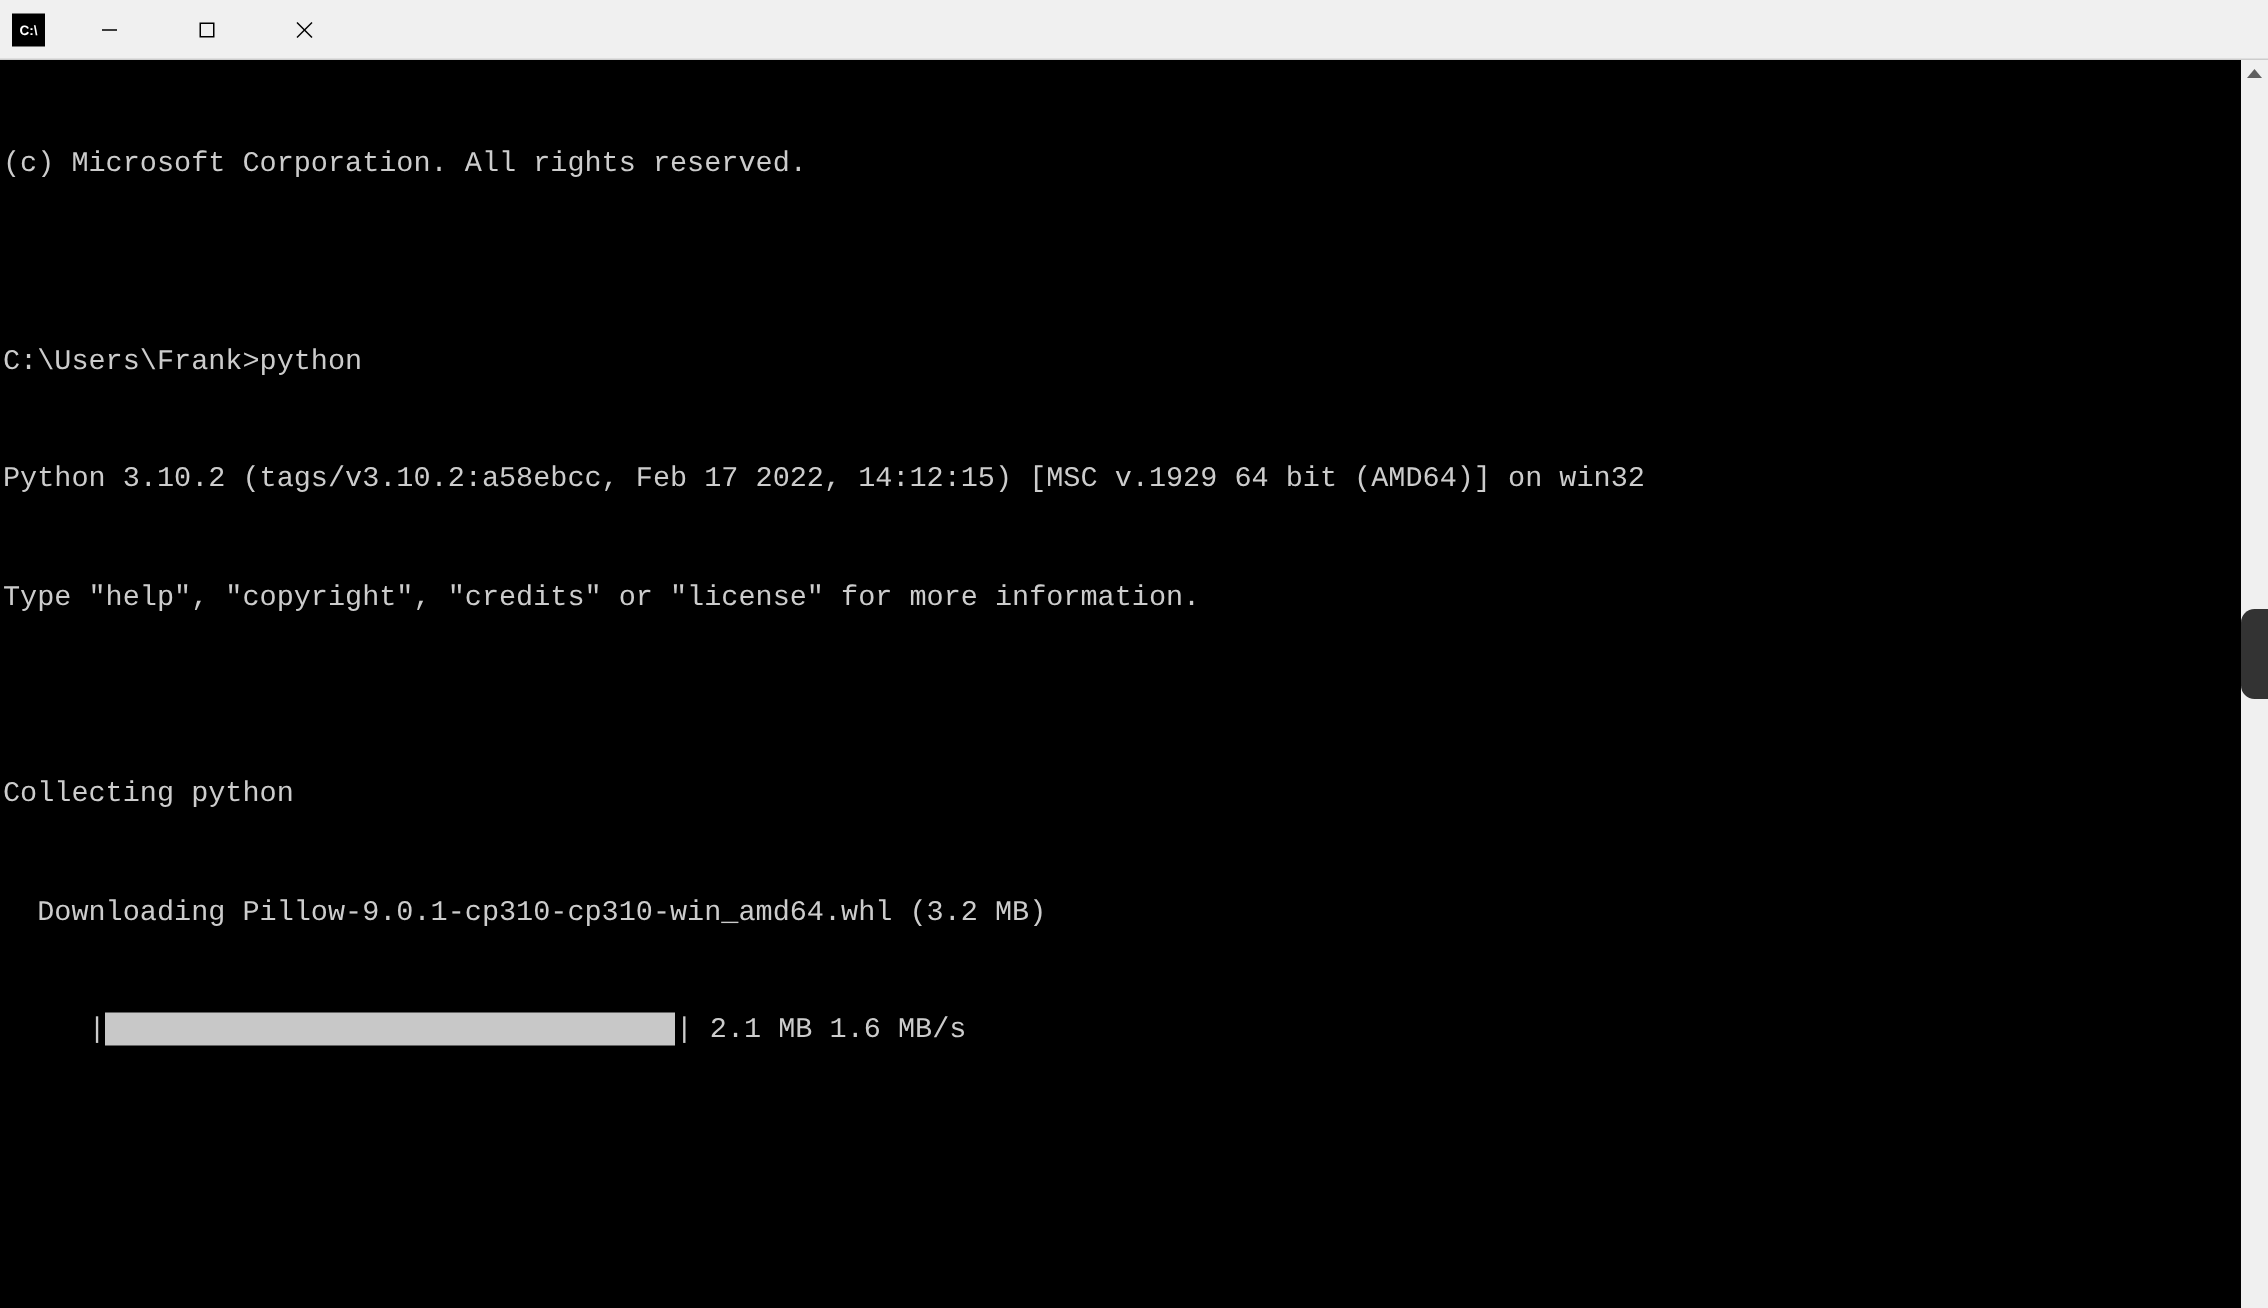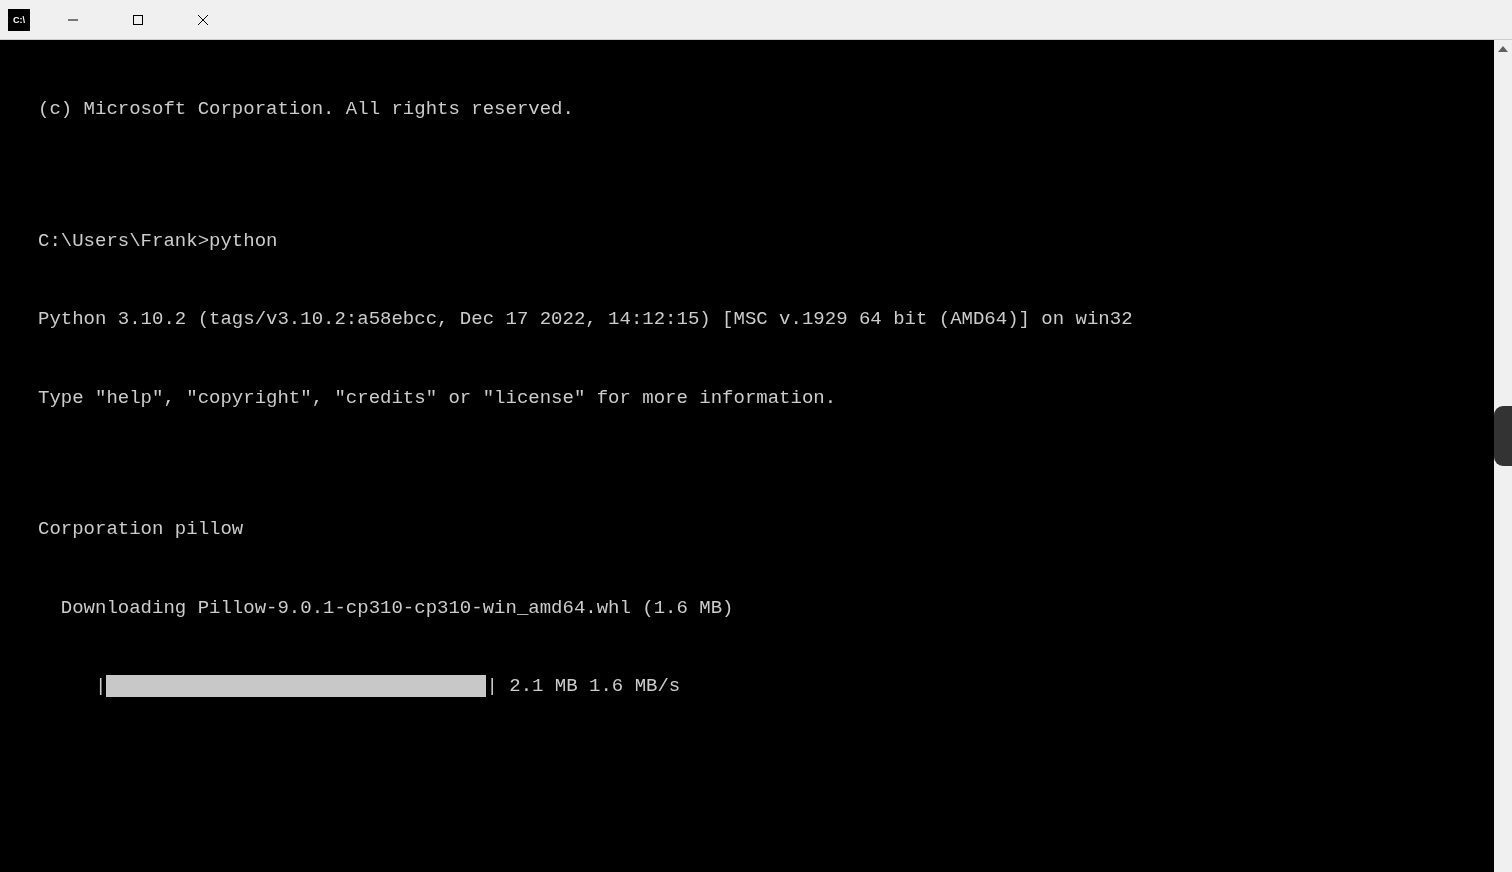--- a/index.html
+++ b/index.html
@@ -59,21 +59,20 @@
     .terminal {
       background: #000;
       color: #ccc;
       font-size: 19px;
       line-height: 1.38;
       padding: 4px 2px;
       height: calc(100% - 40px);
       overflow: hidden;
       position: relative;
       white-space: pre;
-      margin-left: 36px;
     }
     .line { white-space: pre; }
     .progress-bar-line {
       display: flex;
       align-items: center;
       white-space: pre;
     }
     .progress-bar {
       display: inline-block;
       background: #c8c8c8;
@@ -134,25 +133,25 @@
           <line x1="11" y1="1" x2="1" y2="11" stroke-width="1"></line>
         </svg>
     </div>
   </div>
 </div>
 
 <div class="terminal">
   <div class="line">(c) Microsoft Corporation. All rights reserved.</div>
   <div class="line"></div>
   <div class="line">C:\Users\Frank&gt;python</div>
-  <div class="line">Python 3.10.2 (tags/v3.10.2:a58ebcc, Dec 17 2022, 14:12:15) [MSC v.1929 64 bit (AMD64)] on win32</div>
+  <div class="line">Python 3.10.2 (tags/v3.10.2:a58ebcc, Feb 17 2022, 14:12:15) [MSC v.1929 64 bit (AMD64)] on win32</div>
   <div class="line">Type "help", "copyright", "credits" or "license" for more information.</div>
   <div class="line"></div>
-  <div class="line">Corporation pillow</div>
-  <div class="line">  Downloading Pillow-9.0.1-cp310-cp310-win_amd64.whl (1.6 MB)</div>
+  <div class="line">Collecting python</div>
+  <div class="line">  Downloading Pillow-9.0.1-cp310-cp310-win_amd64.whl (3.2 MB)</div>
   <div class="progress-bar-line"><span class="progress-pipe">     |</span><span class="progress-bar"></span><span class="progress-pipe">| 2.1 MB 1.6 MB/s</span></div>
   
   
   
   
   
   <div class="line"></div>
   
   
   

